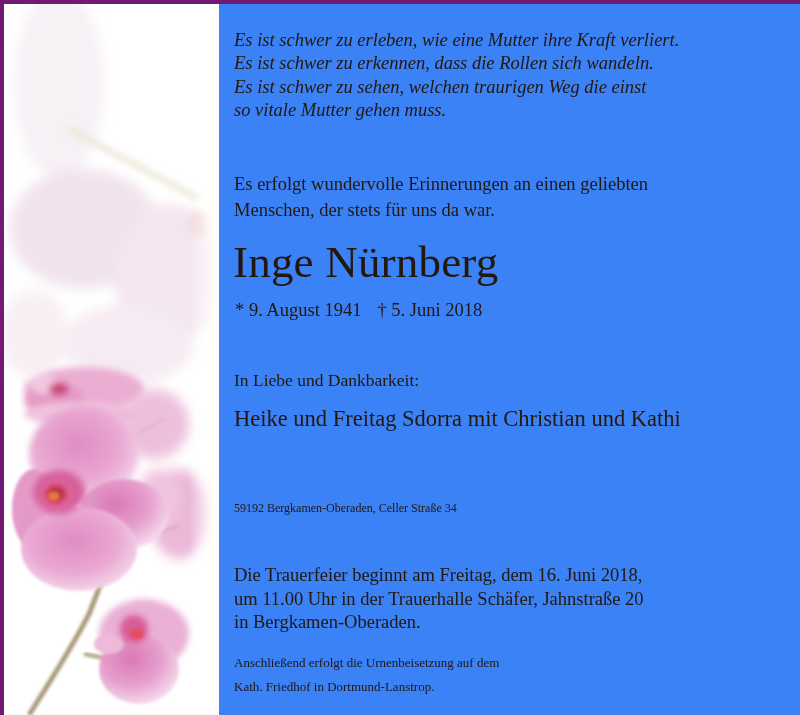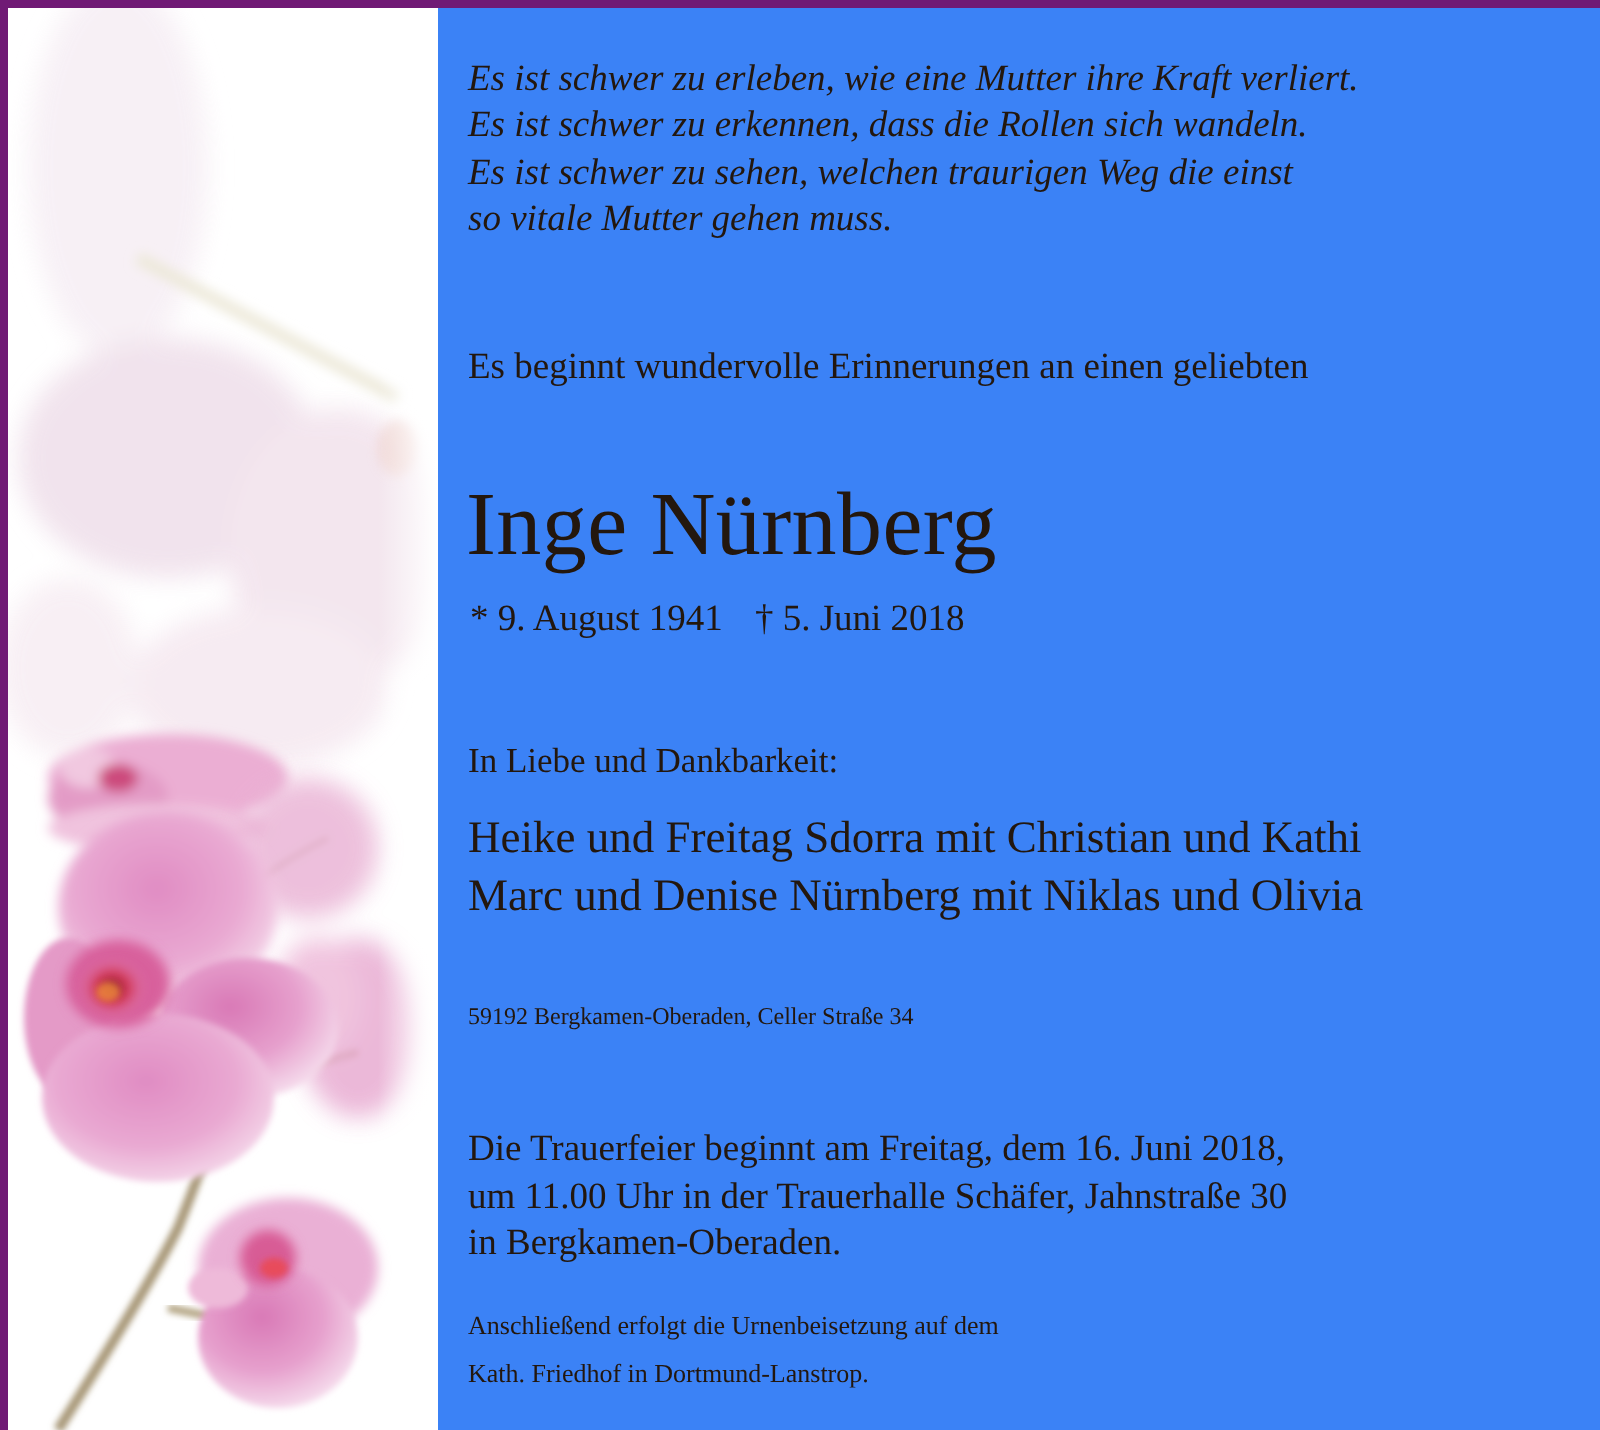--- a/index.html
+++ b/index.html
@@ -192,41 +192,41 @@
   </div>
 
   <div class="text-block poem">
     <span class="line">Es ist schwer zu erleben, wie eine Mutter ihre Kraft verliert.</span>
     <span class="line">Es ist schwer zu erkennen, dass die Rollen sich wandeln.</span>
     <span class="line">Es ist schwer zu sehen, welchen traurigen Weg die einst</span>
     <span class="line">so vitale Mutter gehen muss.</span>
   </div>
 
   <div class="text-block memories">
-    <span class="line">Es beginnt wundervolle Erinnerungen an einen geliebten</span>
+    <span class="line">Es erfolgt wundervolle Erinnerungen an einen geliebten</span>
+    <span class="line">Menschen, der stets für uns da war.</span>
   </div>
 
   <div class="text-block deceased-name">Inge Nürnberg</div>
 
   <div class="text-block dates">
     <span>* 9. August 1941</span><span class="sep"></span><span>† 5. Juni 2018</span>
   </div>
 
   <div class="text-block love">In Liebe und Dankbarkeit:</div>
 
   <div class="text-block family">
     <span class="line">Heike und Freitag Sdorra mit Christian und Kathi</span>
-    <span class="line">Marc und Denise Nürnberg mit Niklas und Olivia</span>
   </div>
 
   <div class="text-block address">59192 Bergkamen-Oberaden, Celler Straße 34</div>
 
   <div class="text-block service">
     <span class="line">Die Trauerfeier beginnt am Freitag, dem 16. Juni 2018,</span>
-    <span class="line">um 11.00 Uhr in der Trauerhalle Schäfer, Jahnstraße 30</span>
+    <span class="line">um 11.00 Uhr in der Trauerhalle Schäfer, Jahnstraße 20</span>
     <span class="line">in Bergkamen-Oberaden.</span>
   </div>
 
   <div class="text-block burial">
     <span class="line">Anschließend erfolgt die Urnenbeisetzung auf dem</span>
     <span class="line">Kath. Friedhof in Dortmund-Lanstrop.</span>
   </div>
 
 </div>
 

